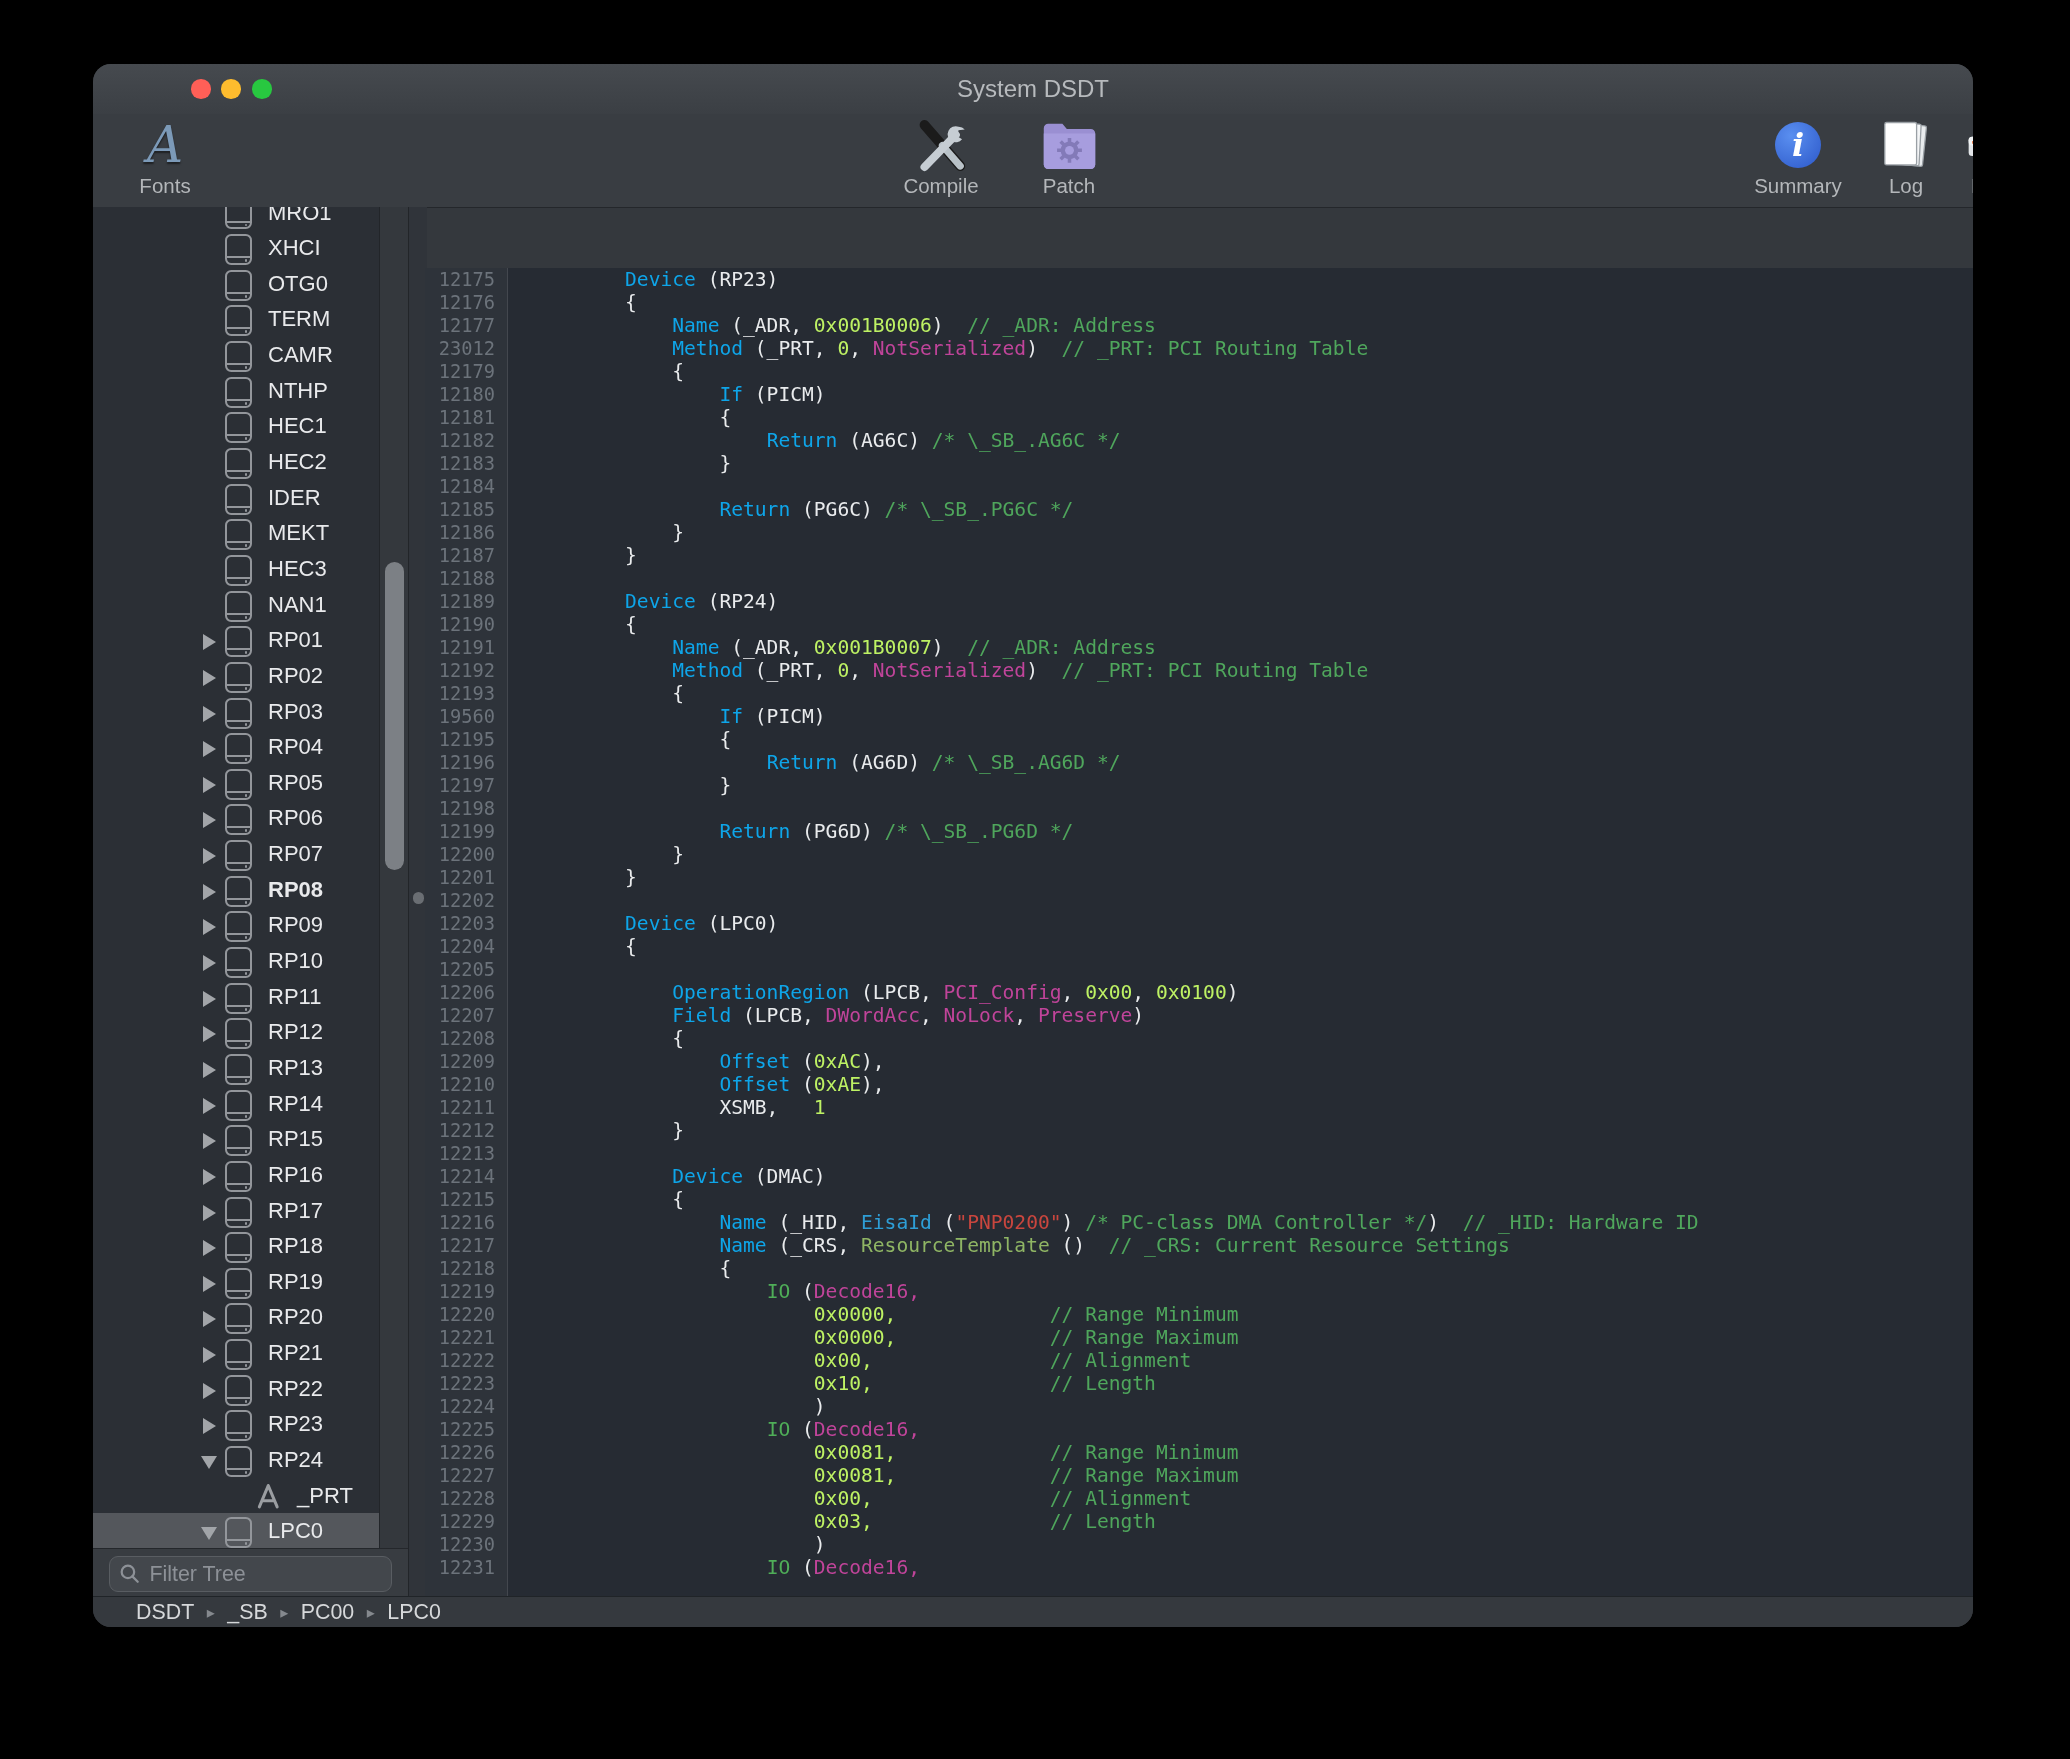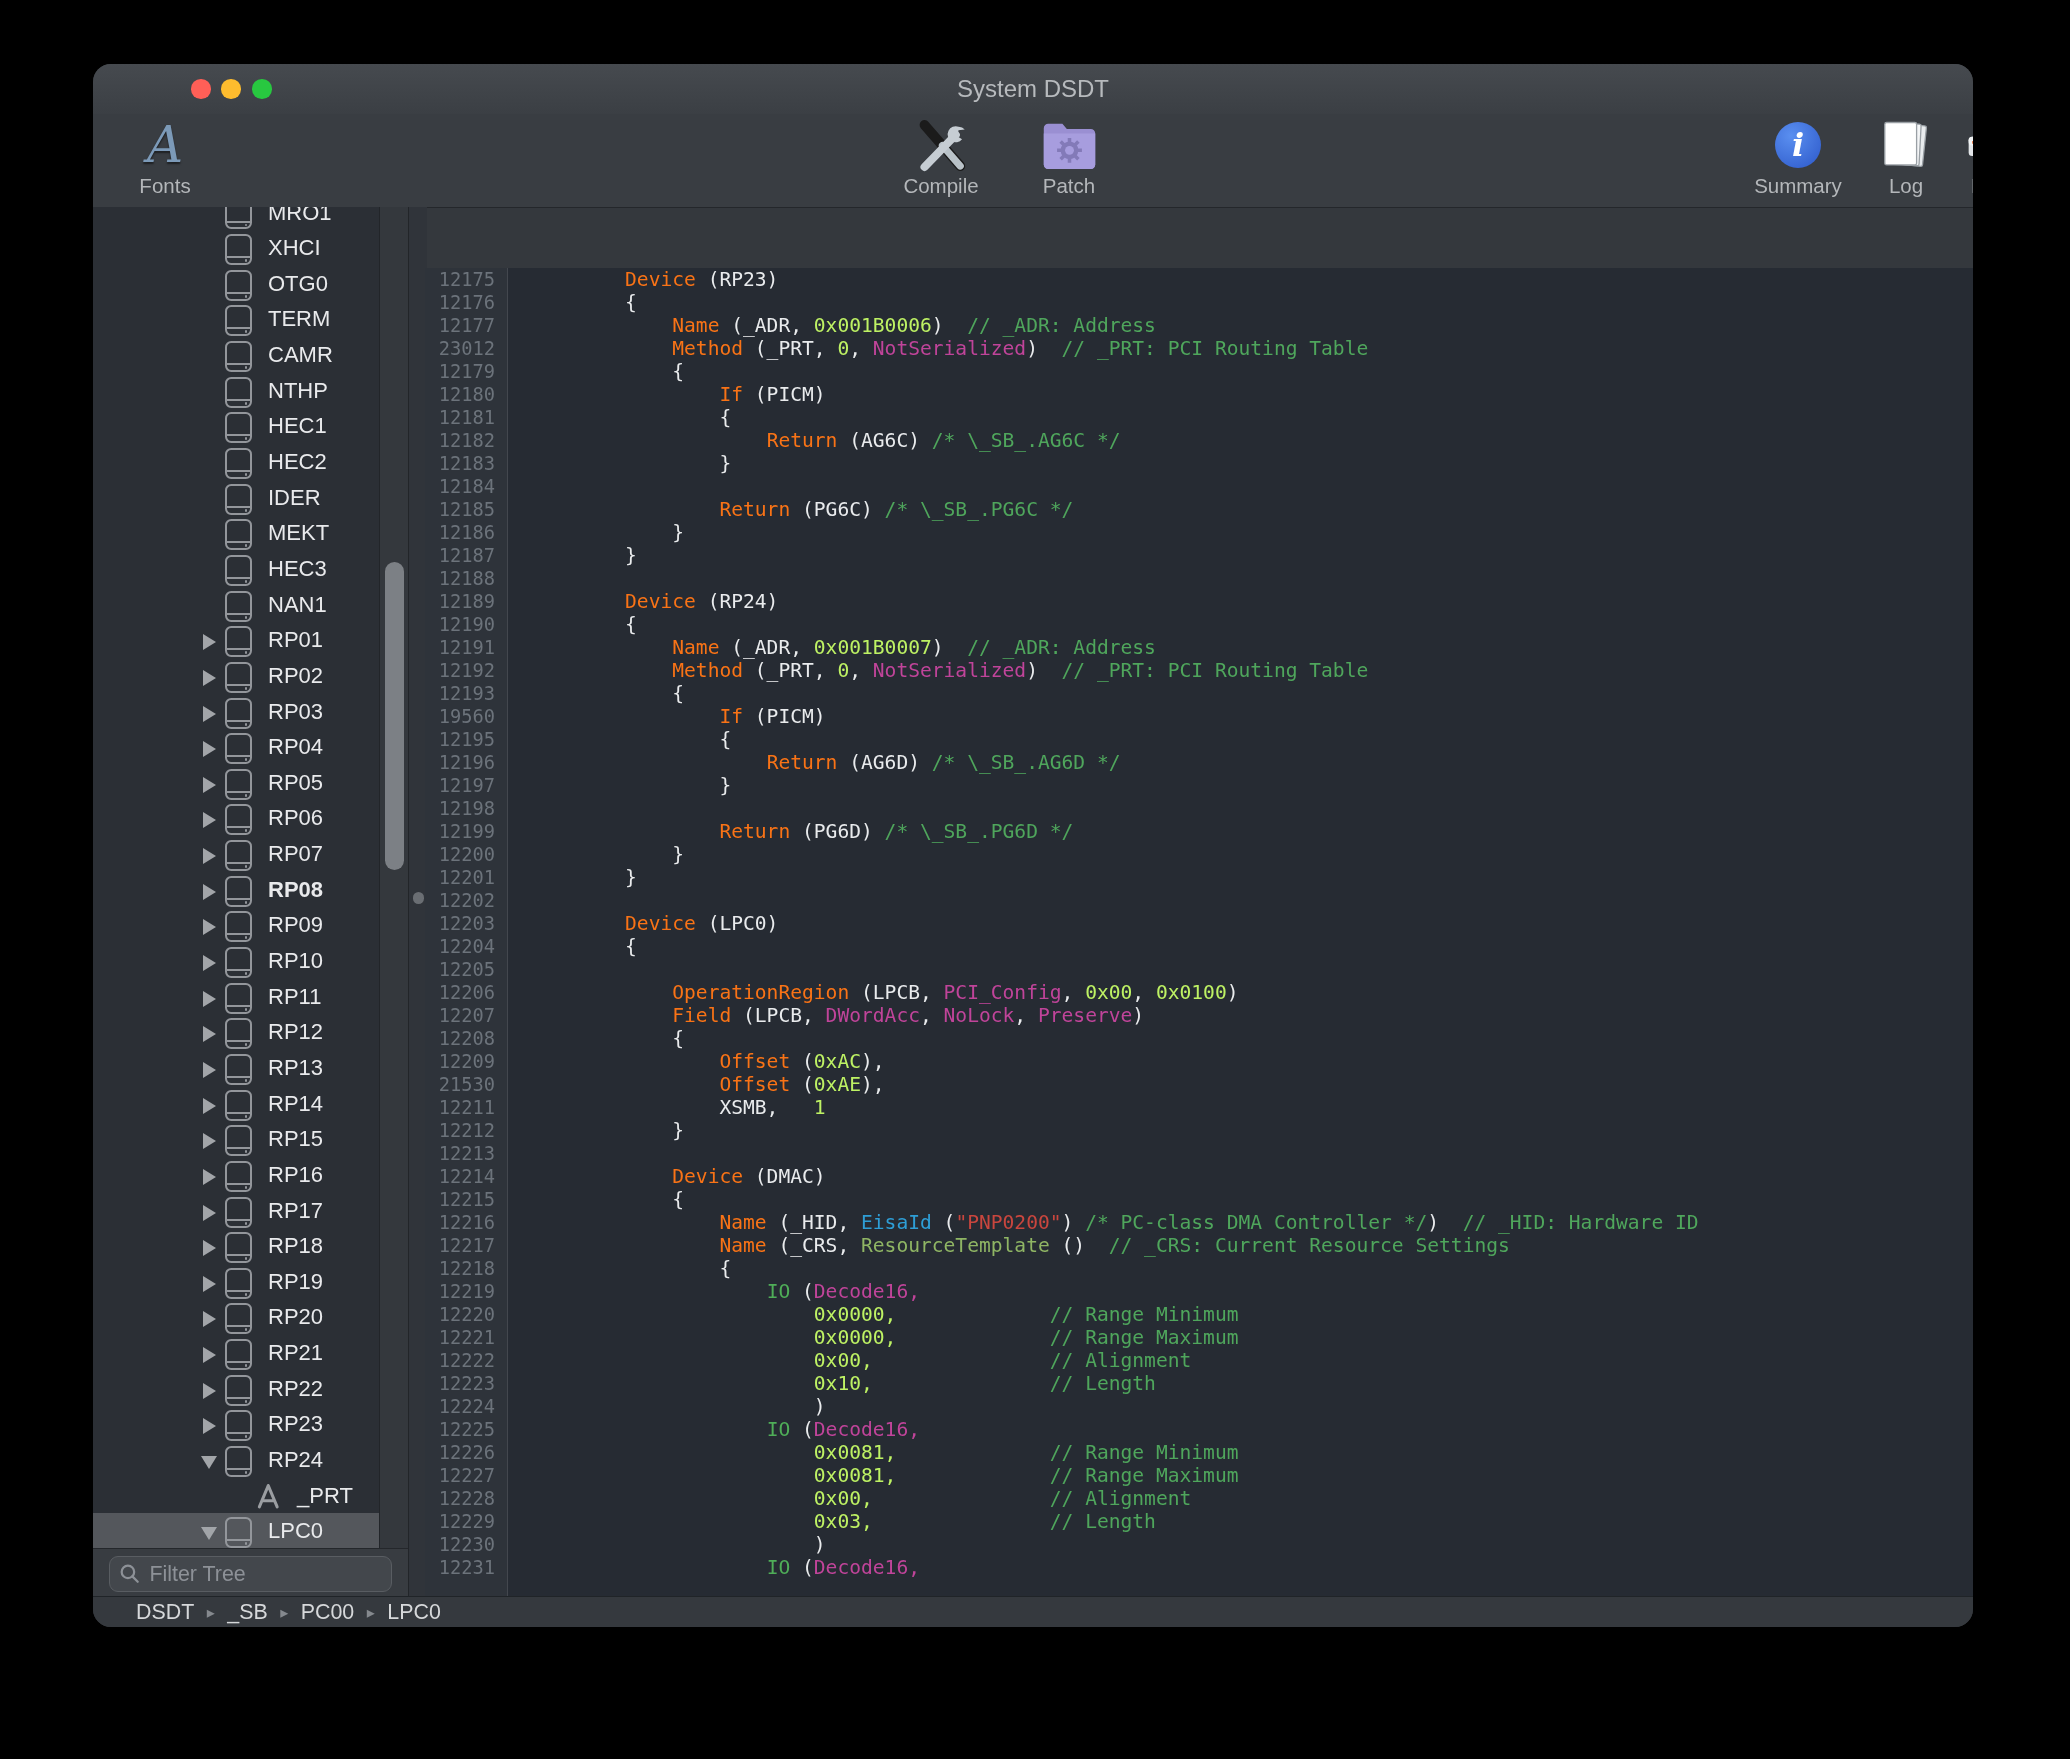--- a/index.html
+++ b/index.html
@@ -68,21 +68,21 @@
   .dividercol{position:absolute;left:315px;top:0;width:18px;bottom:0;background:#30343a;border-left:0.9px solid #222529;}
   .divdot{position:absolute;left:3.6px;top:685px;width:11.6px;height:11.6px;border-radius:50%;background:#6a6e73;}
   
   .editor{position:absolute;left:332px;right:0;top:0;bottom:0;}
   .codearea{position:absolute;left:0;right:0;top:61px;bottom:0;background:#262b33;overflow:hidden;}
   .gutterbg{position:absolute;left:0;top:0;bottom:0;width:82px;background:#2e333a;border-right:1.8px solid #43474e;}
   .lines{position:absolute;left:0;top:0;right:0;font-family:"DejaVu Sans Mono",monospace;font-size:19.6px;line-height:23px;}
   .cl{display:flex;height:23px;}
   .ln{flex:none;width:70px;padding-right:14.3px;text-align:right;color:#6c737b;font-size:18.7px;}
   .ct{white-space:pre;padding-left:21.4px;}
-  .c-t{color:#e9ebed;} .c-k{color:#f97316;} .c-n{color:#bef264;} .c-m{color:#c0449a;}
+  .c-t{color:#e9ebed;} .c-k{color:#0ea5e9;} .c-n{color:#bef264;} .c-m{color:#c0449a;}
   .c-c{color:#4fa65c;} .c-s{color:#c9463e;} .c-e{color:#2e9ed6;} .c-r{color:#8fb564;} .c-i{color:#4fae58;}
   .c-h{background:#fbee3a;color:#0c0c0c;padding:2.7px 11.6px;border-radius:5.3px;margin:0 -1.8px;}
   
   .statusbar{position:absolute;left:0;right:0;bottom:0;height:30px;background:#35393e;
              border-top:0.9px solid #202428;display:flex;align-items:center;padding-left:43px;
              color:#d6d8da;font-size:21.4px;gap:12.5px;}
   .bc-sep{color:#85898e;font-size:16px;}
   svg{display:block;}
 </style>
 </head>
@@ -527,21 +527,21 @@
               </div>
               <div class="cl">
                 <span class="ln">12208</span>
                 <span class="ct"><span class="c-t">            {</span></span>
               </div>
               <div class="cl">
                 <span class="ln">12209</span>
                 <span class="ct"><span class="c-t">                </span><span class="c-k">Offset</span><span class="c-t"> (</span><span class="c-n">0xAC</span><span class="c-t">), </span></span>
               </div>
               <div class="cl">
-                <span class="ln">21530</span>
+                <span class="ln">12210</span>
                 <span class="ct"><span class="c-t">                </span><span class="c-k">Offset</span><span class="c-t"> (</span><span class="c-n">0xAE</span><span class="c-t">), </span></span>
               </div>
               <div class="cl">
                 <span class="ln">12211</span>
                 <span class="ct"><span class="c-t">                XSMB,   </span><span class="c-n">1</span></span>
               </div>
               <div class="cl">
                 <span class="ln">12212</span>
                 <span class="ct"><span class="c-t">            }</span></span>
               </div>

